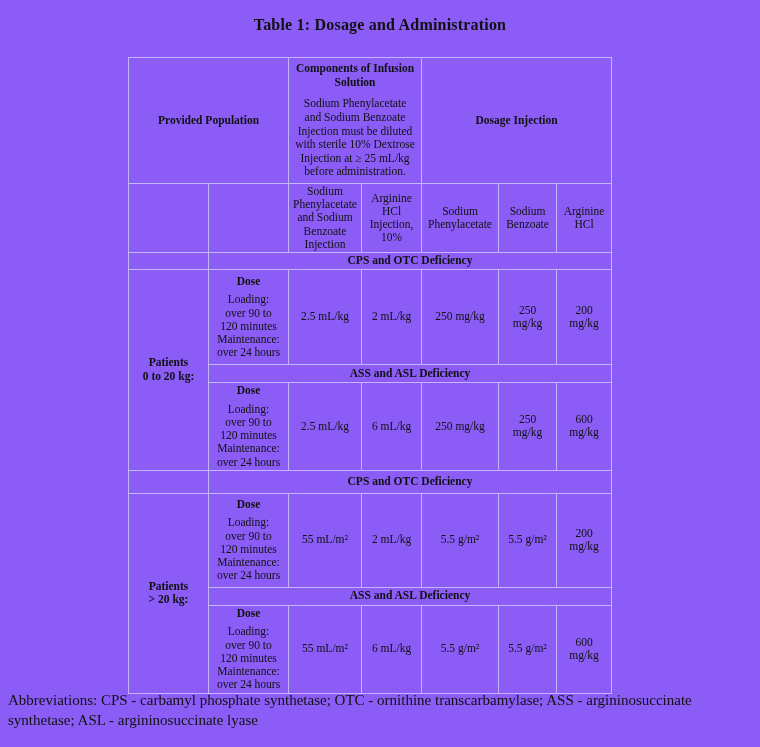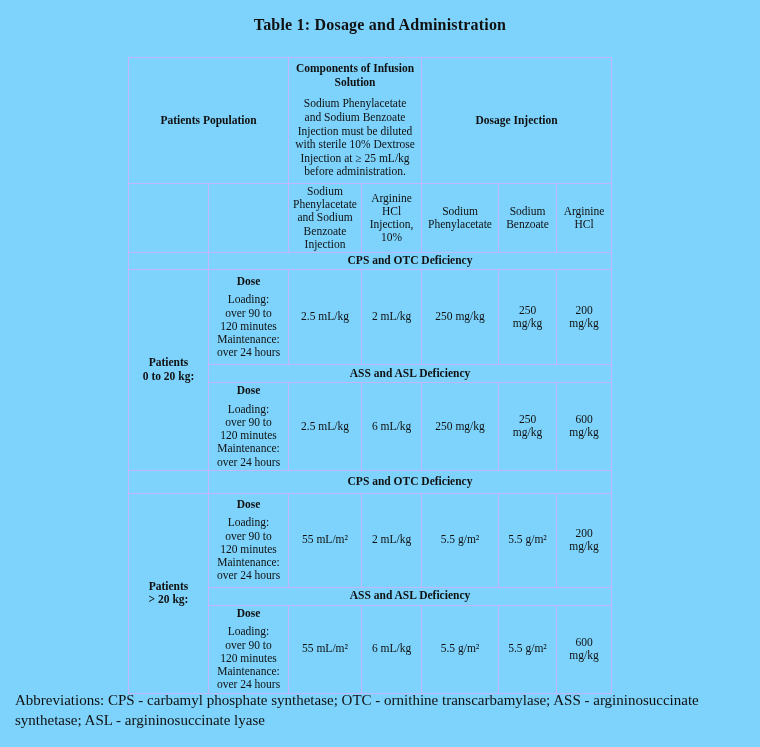--- a/index.html
+++ b/index.html
@@ -2,21 +2,21 @@
 <html><head>
 <meta charset="utf-8">
 <style>
   * { margin: 0; padding: 0; box-sizing: border-box; }
   html, body {
     width: 760px; height: 747px;
     background: #ffffff;
     font-family: "Liberation Serif", "DejaVu Serif", serif;
     color: #111;
   }
-  .page { position: relative; width: 760px; height: 747px; background: #7dd3fc; overflow: hidden; }
+  .page { position: relative; width: 760px; height: 747px; background: #8b5cf6; overflow: hidden; }
 
   .doc-title {
     position: absolute;
     top: 16px; left: 0; width: 760px;
     text-align: center;
     font-size: 16px;
     font-weight: bold;
     letter-spacing: 0.2px;
   }
 
@@ -43,21 +43,20 @@
   .sub-hdr { line-height: 1.15; }
 
   .footnote {
     position: absolute;
     left: 8px; top: 690px;
     width: 740px;
     font-size: 15px;
     line-height: 1.35;
     white-space: pre-line;
     text-align: left;
-    margin-left: 7px;
   }
 </style>
 </head>
 <body>
 
 <div class="page">
 
   <div class="doc-title">Table 1: Dosage and Administration</div>
 
   <table class="dosage">
@@ -66,21 +65,21 @@
         <col style="width:80px">
         <col style="width:73px">
       <col style="width:60px">
         <col style="width:77px">
         <col style="width:58px">
         <col style="width:55px">
     </colgroup>
 
     <tbody>
         <tr style="height:126px">
-      <td colspan="2" class="b">Patients Population</td>
+      <td colspan="2" class="b">Provided Population</td>
       <td colspan="2">
         <div class="b pre">Components of Infusion
 Solution</div>
         <div class="components-note">Sodium Phenylacetate
 and Sodium Benzoate
 Injection must be diluted
 with sterile 10% Dextrose
 Injection at ≥ 25 mL/kg
 before administration.</div>
       </td>

